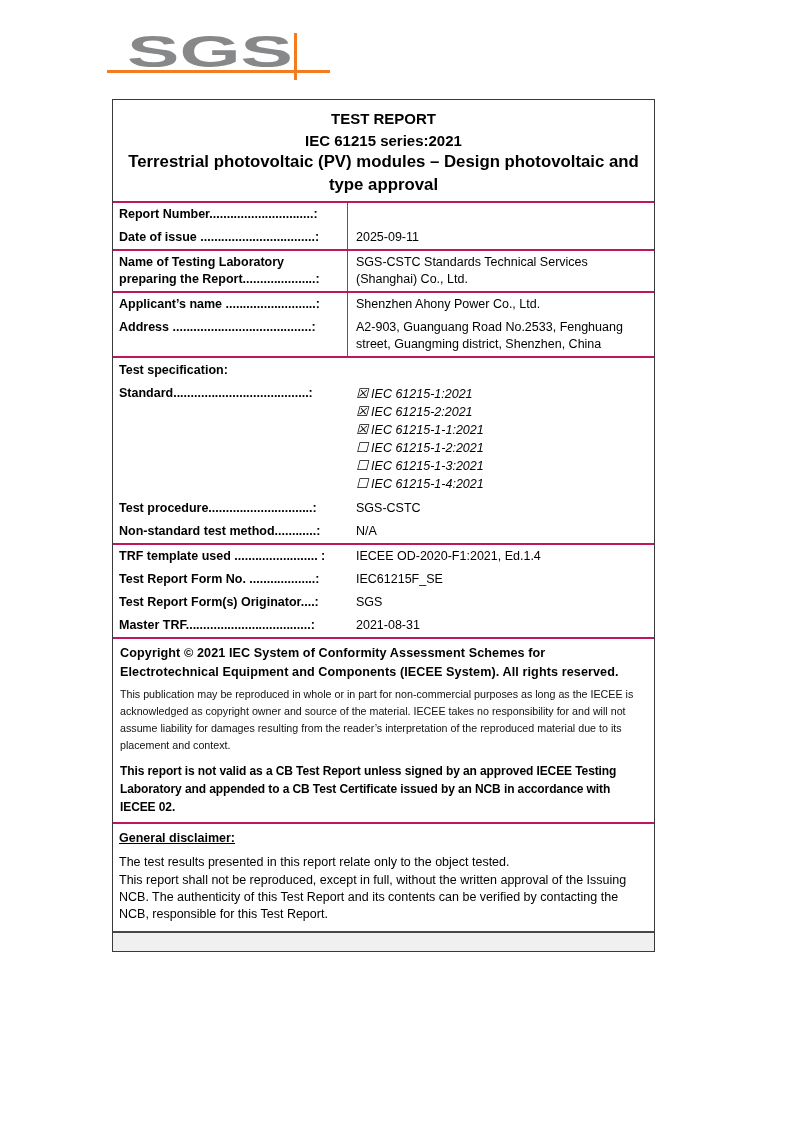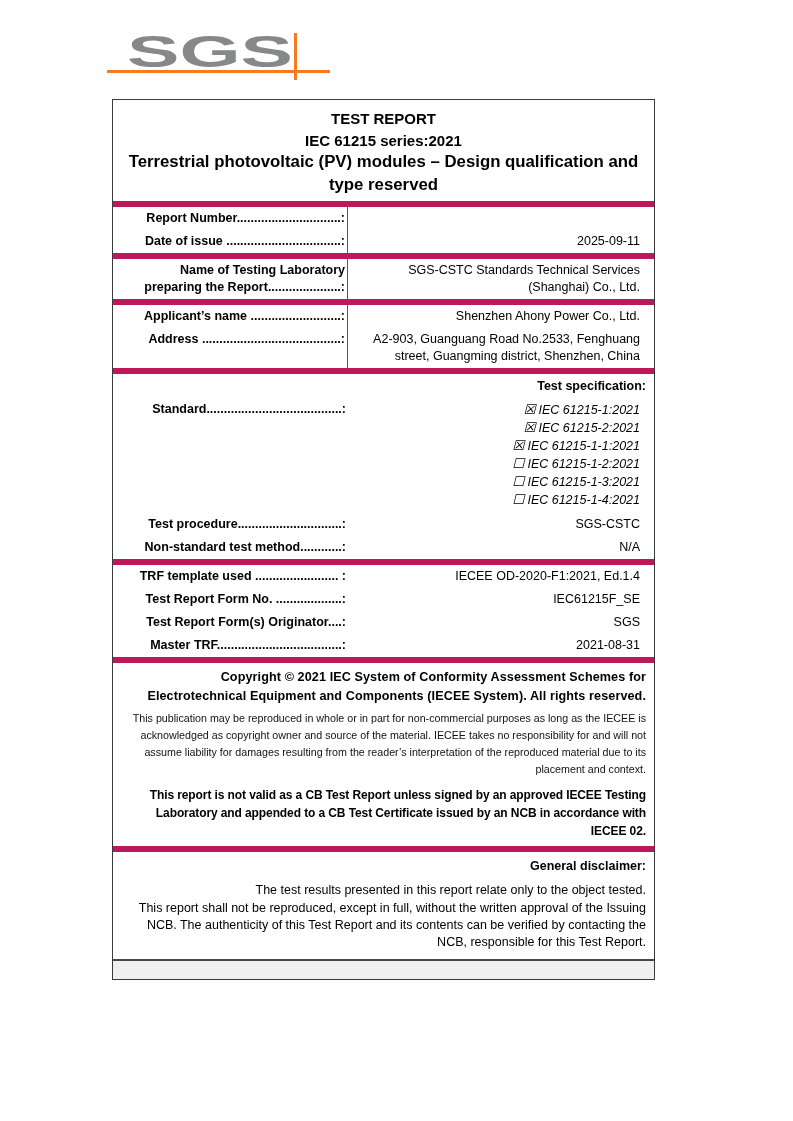--- a/index.html
+++ b/index.html
@@ -16,21 +16,21 @@
   .logo svg { position:absolute; left:20px; top:0; overflow:visible; }
   .logo-hline { position:absolute; left:0; top:42px; width:223px; height:3px; background:#f57b20; }
   .logo-vline { position:absolute; left:187px; top:5px; width:3px; height:47px; background:#f57b20; }
 
   
   .doc {
     position:absolute; left:112px; top:99px; width:543px;
     border:1.5px solid #3a3a3a; background:#fff;
     font-size:12.5px; line-height:17px;
   }
-  .grp { border-top:6px solid #be185d;text-align:right; }
+  .grp { border-top:2px solid #be185d; }
   .grp.first { border-top:none; }
 
   .title-block { text-align:center; padding:8px 6px 5px; }
   .t-small { font-weight:bold; font-size:15px; line-height:21.5px; }
   .t-big   { font-weight:bold; font-size:16.8px; line-height:22.5px; }
 
   .row { display:flex; align-items:stretch; }
   .lbl {
     width:235px; flex:0 0 235px; font-weight:bold;
     padding:3px 2px 3px 6px; white-space:nowrap; overflow:hidden;
@@ -41,21 +41,21 @@
   .section-lbl { font-weight:bold; padding:4px 8px 3px 6px; }
 
   .std-line { line-height:18.1px;font-style:italic; }
   .cbx { font-size:13.5px; margin-right:3px; }
 
   .copy-block { padding:5px 8px 6px 7px; }
   .cp-bold { font-weight:bold; font-size:12.6px; line-height:19.5px; letter-spacing:0.1px; }
   .cp-small { font-size:10.7px; line-height:17.2px; padding-top:3px; color:#111; }
   .cb-bold { font-weight:bold; font-size:12px; line-height:18px; margin-top:8px; letter-spacing:-0.1px; }
 
-  .disc-head { font-weight:bold; padding:6px 8px 3px 6px; }
+  .disc-head { font-weight:bold; padding:6px 8px 3px 6px;text-decoration:underline; }
   .disc-body { padding:4px 8px 8px 6px; line-height:17.2px; }
 
   .gray-row { height:20px; background:#f0f0f0; border-top:2px solid #474747; }
 </style>
 </head>
 <body>
 
 <div class="page">
 
   <div class="logo">
@@ -64,21 +64,21 @@
     </svg>
     <div class="logo-hline"></div>
     <div class="logo-vline"></div>
   </div>
 
   <div class="doc">
 
     <div class="grp first title-block">
       <div class="t-small">TEST REPORT</div>
       <div class="t-small">IEC 61215 series:2021</div>
-      <div class="t-big">Terrestrial photovoltaic (PV) modules – Design qualification and type reserved</div>
+      <div class="t-big">Terrestrial photovoltaic (PV) modules – Design photovoltaic and type approval</div>
     </div>
 
     <div class="grp divd">
       <div class="row">
         <div class="lbl">Report Number..............................:</div>
       </div>
       <div class="row">
         <div class="lbl">Date of issue .................................:</div>
         <div class="val">2025-09-11</div>
       </div>

